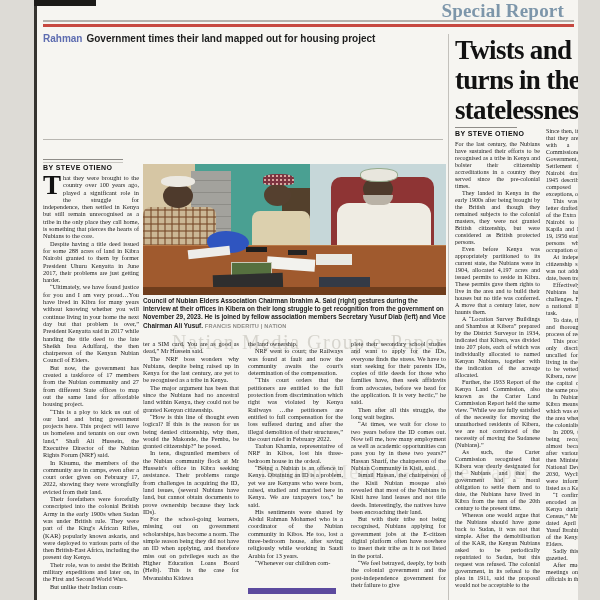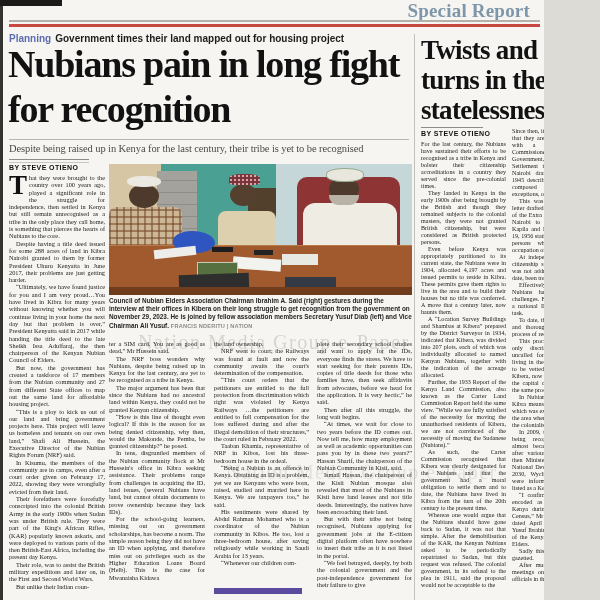--- a/index.html
+++ b/index.html
@@ -1,17 +1,17 @@
 <!DOCTYPE html>
 <html style="--accent-red: #c64840; --kicker-blue: #5d6cb0; --pull-purple: #5c4a9e;"><head>
 <meta charset="utf-8">
 <style>
   html,body { margin:0; padding:0; background:#dddbd6; }
   .page { position:relative; width:544px; height:600px; background:#f6f5f1;
-          overflow:hidden; font-family:"Liberation Serif", serif; color:#1c1c1c; }
+          overflow:hidden; font-family:"Liberation Serif", serif; color:#1c1c1c;margin-left:34px; }
 
   
   .edge-left { position:absolute; left:0; top:0; width:3px; height:600px; background:#35332f; }
   .edge-smudge { position:absolute; left:0; top:0; width:62px; height:6px; background:#1c1b19; }
 
   
   .section-label { position:absolute; top:0; right:14px; font-size:19px; font-weight:bold;
                    color:#7d96aa; letter-spacing:0.2px; }
   .rule-gray { position:absolute; left:9px; right:4px; top:20px; height:2px; background:#b3b1ac; }
   .rule-red  { position:absolute; left:9px; right:4px; top:24px; height:2.5px; background:var(--accent-red,#c64840); }
@@ -103,25 +103,23 @@
 <div class="page">
 
   <div class="edge-left"></div>
   <div class="edge-smudge"></div>
 
   <div class="section-label">Special Report</div>
   <div class="rule-gray"></div>
   <div class="rule-red"></div>
 
   <div class="kicker">
-    <span class="kword">Planning</span><span>Government times their land mapped out for housing project</span>
-  </div>
-  <div class="headline-main">Nubians pain in long fight for recognition</div>
+    <span class="kword">Rahman</span><span>Government times their land mapped out for housing project</span>
+  </div>
   <div class="rule-thin"></div>
-  <div class="standfirst">Despite being raised up in Kenya for the last century, their tribe is yet to be recognised</div>
   <div class="sf-underline"></div>
   <div class="byline" id="byline-main">BY STEVE OTIENO</div>
 
   <div class="col" id="col1">
     <span class="dropcap">T</span><span><p class="para">hat they were brought to the country over 100 years ago, played a significant role in the struggle for independence, then settled in Kenya but still remain unrecognised as a tribe in the only place they call home, is something that pierces the hearts of Nubians to the core.</p><p class="para">Despite having a title deed issued for some 288 acres of land in Kibra Nairobi granted to them by former President Uhuru Kenyatta in June 2017, their problems are just getting harder.</p><p class="para">“Ultimately, we have found justice for you and I am very proud…You have lived in Kibra for many years without knowing whether you will continue living in your home the next day but that problem is over,” President Kenyatta said in 2017 while handing the title deed to the late Sheikh Issa Adulfaraj, the then chairperson of the Kenyan Nubian Council of Elders.</p><p class="para">But now, the government has created a taskforce of 17 members from the Nubian community and 27 from different State offices to map out the same land for affordable housing project.</p><p class="para">“This is a ploy to kick us out of our land and bring government projects here. This project will leave us homeless and tenants on our own land,” Shafi Ali Hussein, the Executive Director of the Nubian Rights Forum (NRF) said.</p><p class="para">In Kisumu, the members of the community are in camps, even after a court order given on February 17, 2022, showing they were wrongfully evicted from their land.</p><p class="para">Their forefathers were forcefully conscripted into the colonial British Army in the early 1900s when Sudan was under British rule. They were part of the King's African Rifles, (KAR) popularly known askaris, and were deployed to various parts of the then British-East Africa, including the present day Kenya.</p><p class="para">Their role, was to assist the British military expeditions and later on, in the First and Second World Wars.</p><p class="para">But unlike their Indian coun-</p></span>
   </div>
 
   <div class="photo">
     <div class="ph-wall-right"></div>
     <div class="ph-corner-beige"></div>

